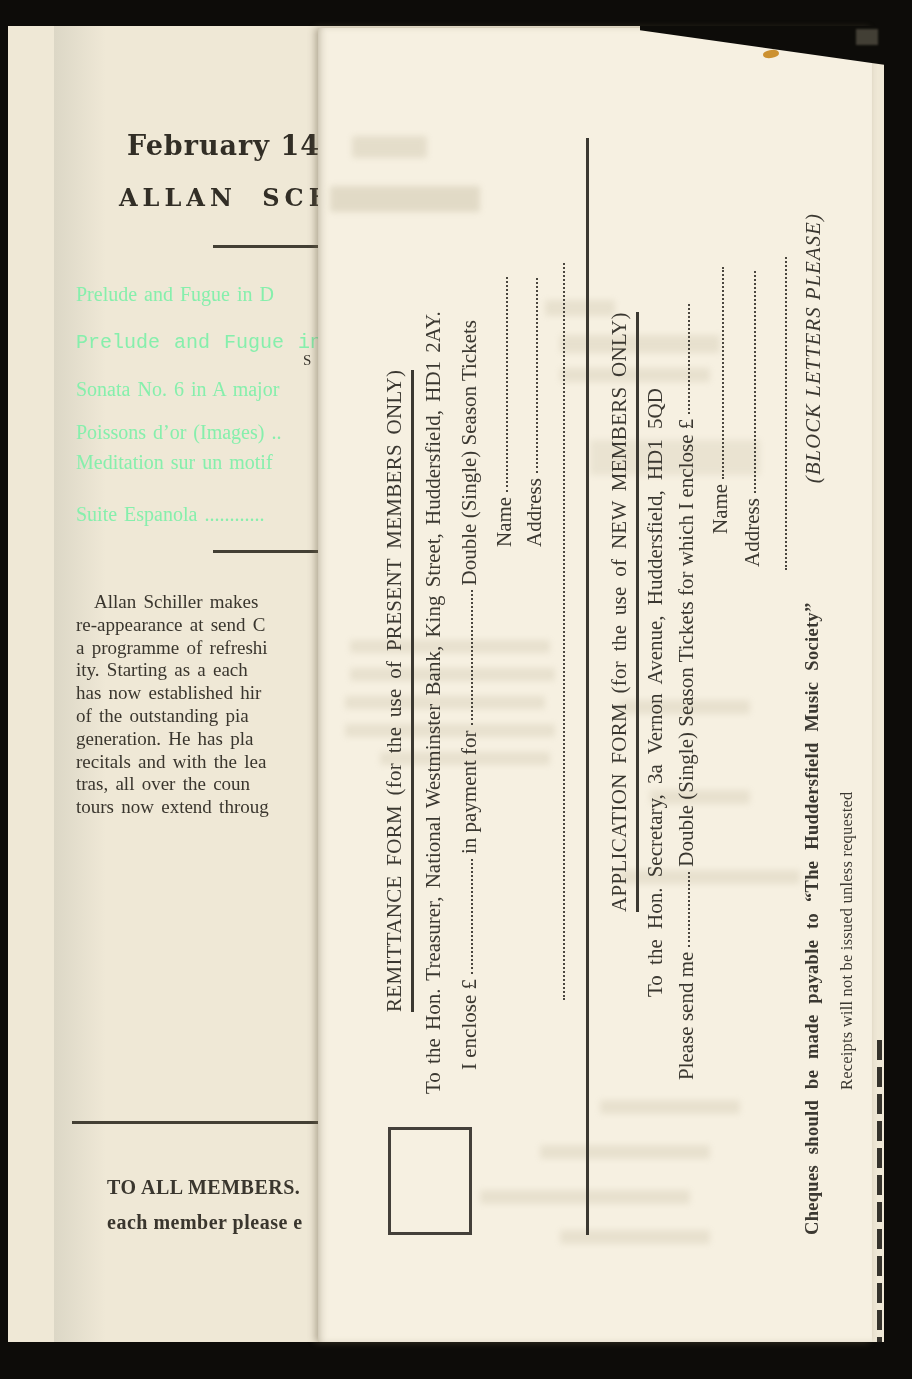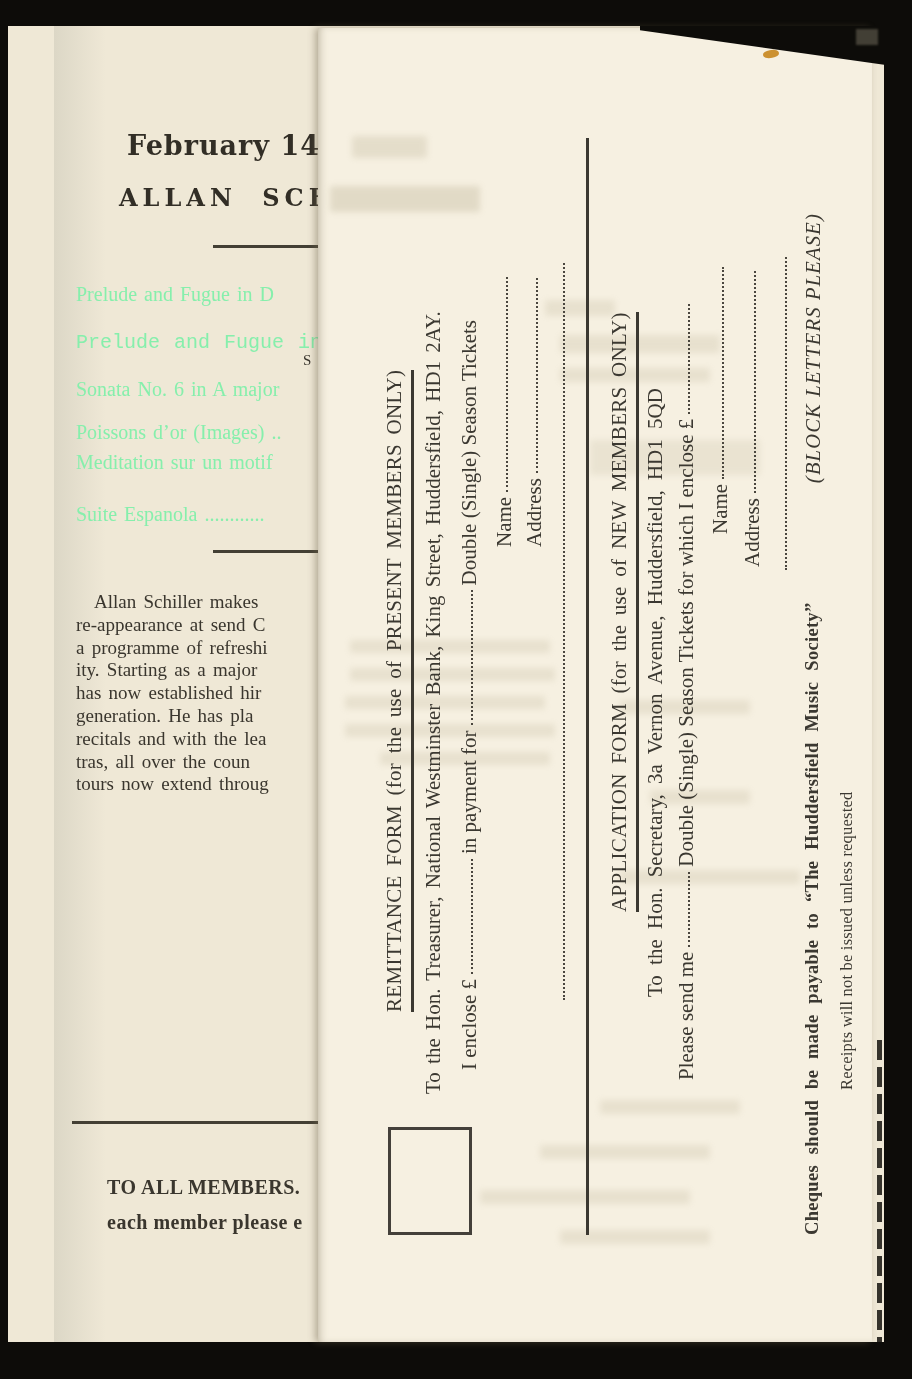--- a/index.html
+++ b/index.html
@@ -102,22 +102,23 @@
   <div class="prog" style="top:451px;">Meditation sur un motif</div>
   <div class="prog" style="top:503px;">Suite Espanola ............</div>
   <div class="frag">S</div>
 
   <div class="rule" style="left:213px;top:550px;width:106px;height:2.5px;"></div>
 
   <div class="bio">
     <div>Allan Schiller makes</div>
     <div>re-appearance at send C</div>
     <div>a programme of refreshi</div>
-    <div>ity. Starting as a major</div>
+    <div>ity. Starting as a each</div>
     <div>has now established hir</div>
+    <div>of the outstanding pia</div>
     <div>generation. He has pla</div>
     <div>recitals and with the lea</div>
     <div>tras, all over the coun</div>
     <div>tours now extend throug</div>
   </div>
 
   <div class="rule" style="left:72px;top:1121px;width:248px;height:3px;"></div>
   <div class="footer-line" style="top:1176px;">TO ALL MEMBERS.</div>
   <div class="footer-line" style="top:1211px;">each member please e</div>
 

